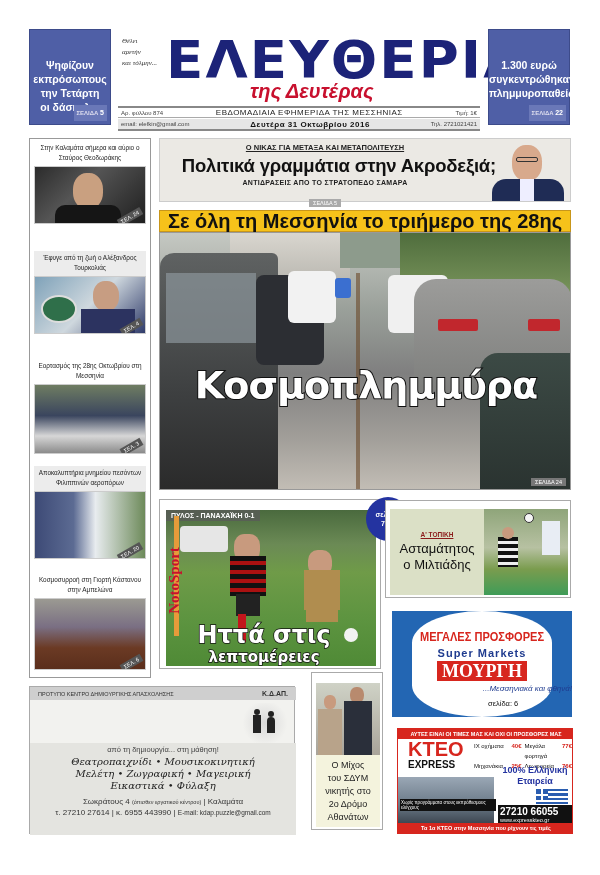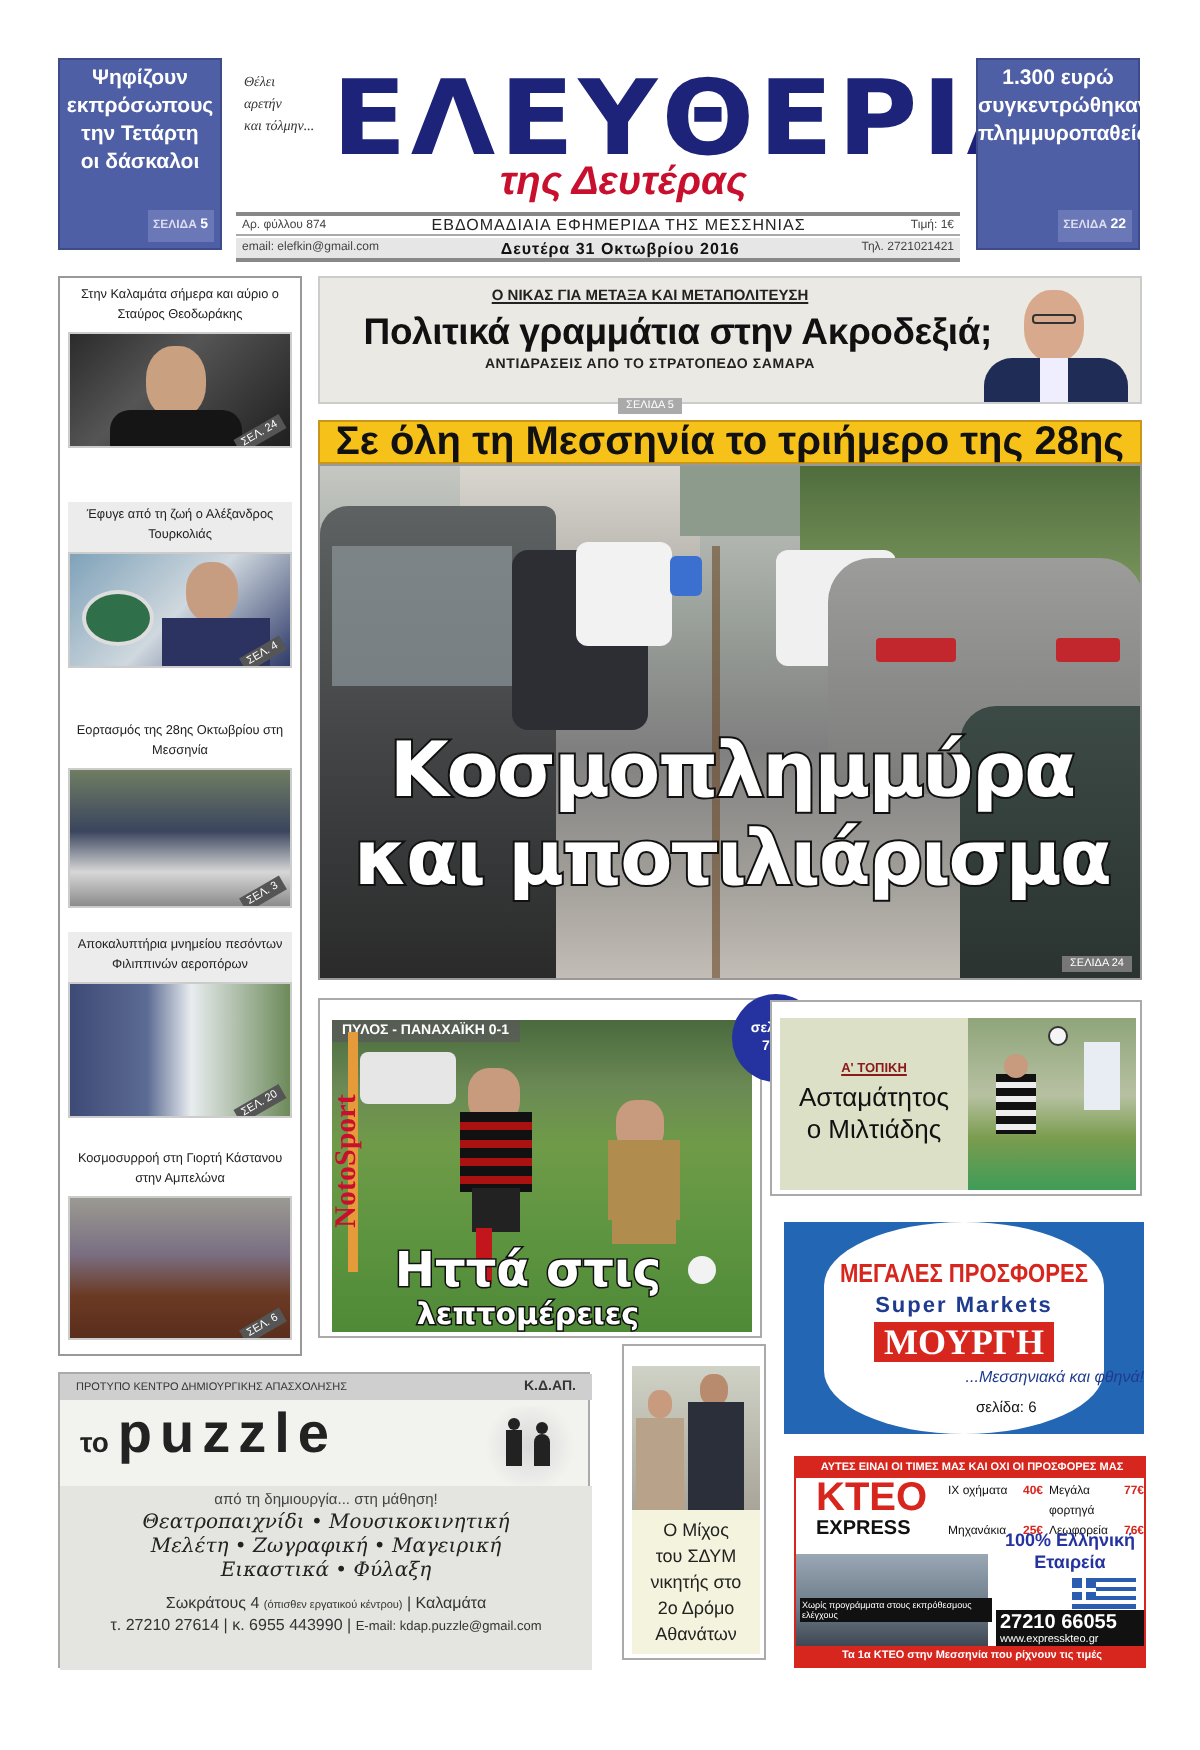--- a/index.html
+++ b/index.html
@@ -1,19 +1,19 @@
 <!DOCTYPE html>
 <html><head>
 <meta charset="utf-8">
 <style>
   * { box-sizing: border-box; margin: 0; padding: 0; }
   body { width: 600px; height: 875px; background: #fff; font-family: "Liberation Sans", sans-serif; position: relative; overflow: hidden; }
   .abs { position: absolute; }
   
-  .side-box { background: #4f5fa6; color: #fff; text-align: center; font-weight: bold; font-size: 10.5px; line-height: 14px; padding-top: 2px; border: 1px solid #3d4b8a; }
+  .side-box { background: #4f5fa6; color: #fff; text-align: center; font-weight: bold; font-size: 10.5px; line-height: 14px; padding-top: 28px; border: 1px solid #3d4b8a; }
   .side-box .pg { position: absolute; right: 3px; bottom: 3px; background: #6a78b8; color: #dde; font-size: 6px; padding: 1px 3px; }
   .side-box .pg b { color: #fff; font-size: 7px; }
   .motto { font-family: "Liberation Serif", serif; font-style: italic; font-size: 7px; color: #333; line-height: 11px; }
   .logo { font-family: "DejaVu Sans", sans-serif; font-weight: bold; color: #1c2378; font-size: 52px; letter-spacing: 2px; line-height: 52px; transform: scaleX(1.05); transform-origin: left; }
   .logo-sub { font-style: italic; font-weight: bold; color: #c8102e; font-size: 20px; }
   .mast-row { font-size: 6px; color: #444; display: flex; justify-content: space-between; align-items: center; padding: 0 3px; gap: 21px; }
   .mast-line1 { border-top: 2px solid #888; border-bottom: 1px solid #aaa; height: 12px; }
   .mast-line2 { background: #e6e6e6; border-bottom: 2px solid #888; height: 12px; }
   .mast-center { font-size: 8px; letter-spacing: 0.5px; color: #222; }
   .mast-date { font-size: 8px; font-weight: bold; letter-spacing: 0.5px; color: #111; }
@@ -140,21 +140,20 @@
   <div style="position:absolute;left:175px;top:45px;width:16px;height:20px;background:#3b6fd0;border-radius:3px;"></div>
   <div style="position:absolute;left:228px;top:42px;width:60px;height:58px;background:#f0f0f0;border-radius:6px;"></div>
   <div style="position:absolute;left:254px;top:46px;width:158px;height:118px;background:linear-gradient(180deg,#9c9c9a,#7c7d7b);border-radius:22px 22px 6px 6px;"></div>
   <div style="position:absolute;left:278px;top:86px;width:40px;height:12px;background:#c1272d;border-radius:2px;"></div>
   <div style="position:absolute;left:368px;top:86px;width:32px;height:12px;background:#c1272d;border-radius:2px;"></div>
   <div style="position:absolute;left:350px;top:122px;font-size:6px;background:#f4f4f4;color:#123;padding:0 3px;border:1px solid #345;">ΚΜΕ 6723</div>
   <div style="position:absolute;left:320px;top:120px;width:92px;height:138px;background:linear-gradient(180deg,#3c4a45,#2a3330);border-radius:18px 0 0 0;"></div>
   <div style="position:absolute;left:196px;top:40px;width:4px;height:218px;background:#6a4a2a;opacity:0.6;"></div>
   <div class="bigtitle" style="position:absolute;left:0;width:412px;top:130px;">
     <div>Κοσμοπλημμύρα</div>
-    <div>και μποτιλιάρισμα</div>
   </div>
   <span class="greytag" style="position:absolute;right:4px;bottom:3px;background:#777;">ΣΕΛΙΔΑ 24</span>
 </div>
 
 <div class="abs sport" style="left:159px;top:499px;width:222px;height:170px;">
   <div class="sport-photo" style="position:absolute;left:6px;top:10px;width:210px;height:156px;">
     <div style="position:absolute;left:14px;top:16px;width:48px;height:26px;background:#e6e6e6;border-radius:4px;"></div>
     <div style="position:absolute;left:68px;top:24px;width:26px;height:28px;border-radius:40%;background:#c89a7e;"></div>
     <div style="position:absolute;left:64px;top:46px;width:36px;height:40px;background:repeating-linear-gradient(180deg,#111 0 5px,#a11 5px 9px);"></div>
     <div style="position:absolute;left:70px;top:84px;width:24px;height:22px;background:#222;"></div>
@@ -201,24 +200,20 @@
   <div style="position:absolute;left:45px;width:90px;top:50px;text-align:center;background:#d7261e;color:#fff;font-family:'Liberation Serif',serif;font-weight:bold;font-size:18px;line-height:20px;">ΜΟΥΡΓΗ</div>
   <div style="position:absolute;left:0;width:180px;top:73px;text-align:right;color:#1f3b8f;font-style:italic;font-size:8px;">...Μεσσηνιακά και φθηνά!</div>
   <div style="position:absolute;left:96px;top:88px;font-size:7.5px;color:#111;font-weight:normal;">σελίδα: 6</div>
 </div>
 
 <div class="abs ad" style="left:29px;top:686px;width:266px;height:148px;background:#f2f2ef;">
   <div style="position:absolute;left:0;top:0;width:266px;height:13px;background:#cfcfcf;font-size:5.5px;color:#333;display:flex;justify-content:space-between;align-items:center;padding:0 8px;">
     <span>ΠΡΟΤΥΠΟ ΚΕΝΤΡΟ ΔΗΜΙΟΥΡΓΙΚΗΣ ΑΠΑΣΧΟΛΗΣΗΣ</span>
     <span style="font-weight:bold;font-size:7px;">Κ.Δ.ΑΠ.</span>
   </div>
-  <div style="position:absolute;left:10px;top:14px;font-weight:900;color:#222;">
-    <span style="font-size:14px;">το</span>
-    <span style="font-size:28px;letter-spacing:4px;">puzzle</span>
-  </div>
   <div style="position:absolute;left:210px;top:16px;width:50px;height:40px;background:radial-gradient(circle at 50% 50%,#d8d8d8,#f2f2ef 70%);">
     <div style="position:absolute;left:14px;top:6px;width:6px;height:6px;border-radius:50%;background:#222;"></div>
     <div style="position:absolute;left:13px;top:12px;width:8px;height:18px;background:#222;"></div>
     <div style="position:absolute;left:28px;top:8px;width:6px;height:6px;border-radius:50%;background:#222;"></div>
     <div style="position:absolute;left:27px;top:14px;width:8px;height:16px;background:#222;border-radius:4px 4px 0 0;"></div>
   </div>
   <div style="position:absolute;left:0;top:56px;width:266px;height:92px;background:#e4e4e0;">
     <div style="text-align:center;font-size:7.5px;color:#444;margin-top:2px;">από τη δημιουργία... στη μάθηση!</div>
     <div style="text-align:center;font-family:'DejaVu Serif',serif;font-style:italic;font-size:10px;line-height:12px;color:#222;margin-top:2px;">
       <div>Θεατροπαιχνίδι • Μουσικοκινητική</div>

